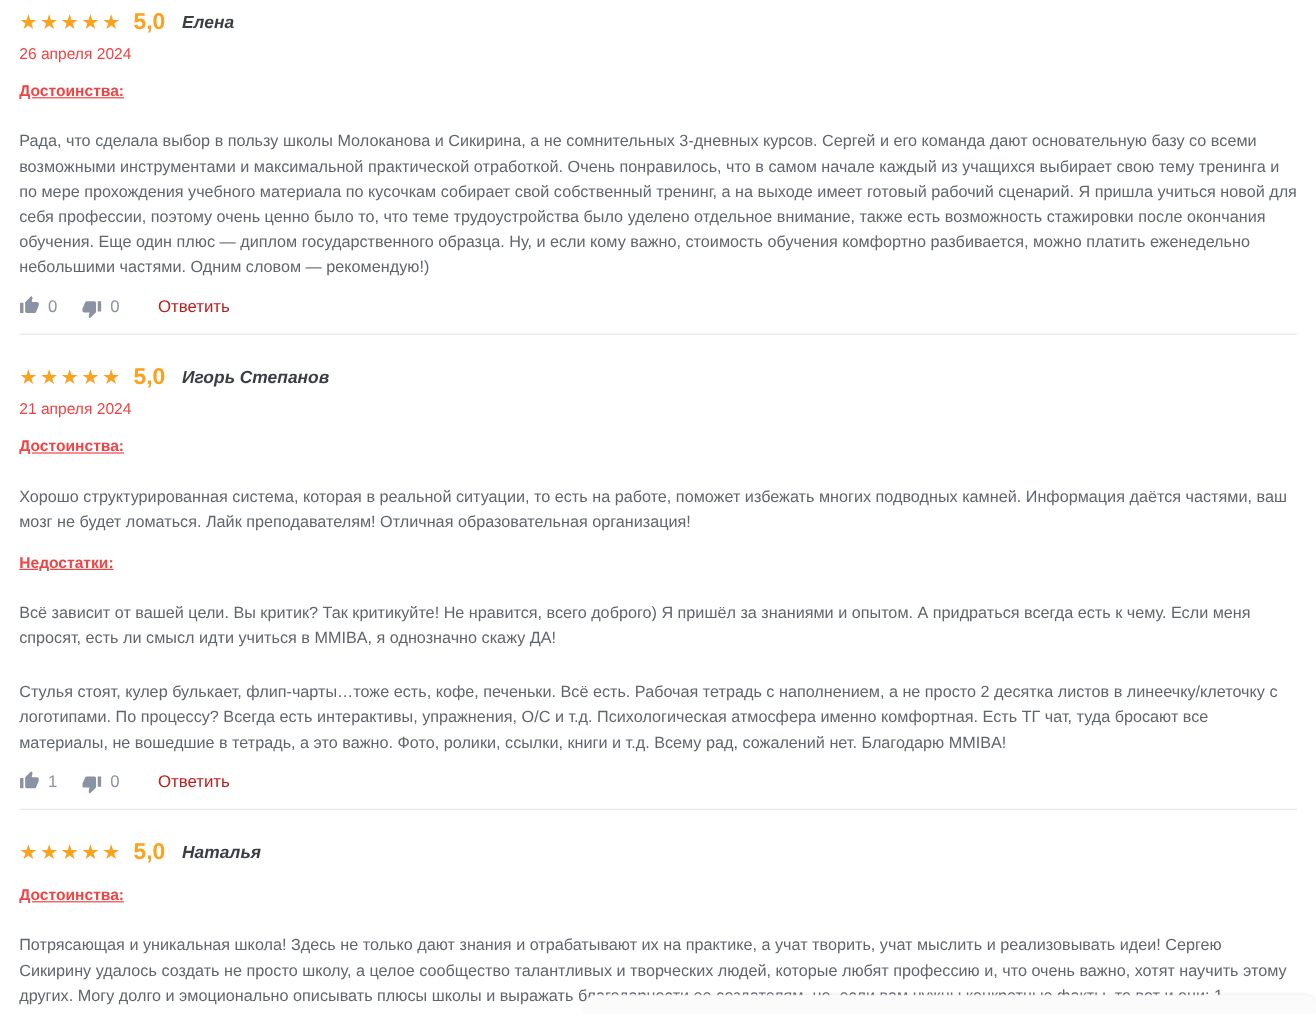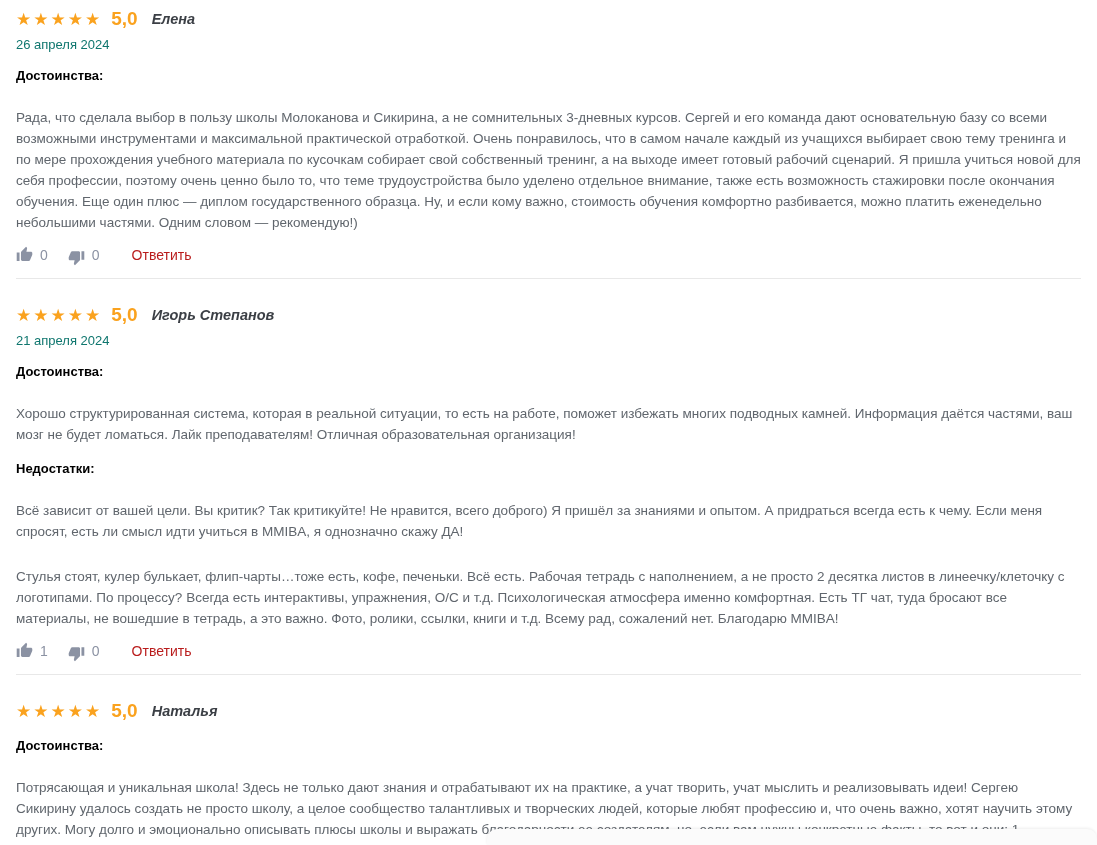--- a/index.html
+++ b/index.html
@@ -16,24 +16,24 @@
     border-bottom: 1px solid #e8e8e8;
     margin-bottom: 25px;
   }
   .review:last-child { border-bottom: none; margin-bottom: 0; }
 
   .review-header { display: flex; align-items: center; }
   .stars { display: inline-flex; color: #faa21e; font-size: 17px; line-height: 1; letter-spacing: 2px; font-family: "DejaVu Sans", sans-serif; }
   .rating { color: #faa21e; font-weight: bold; font-size: 19px; margin-left: 9px; }
   .author { color: #3b3f45; font-weight: bold; font-size: 14.5px; margin-left: 14px; font-style: italic; }
 
-  .date { color: #0f766e; font-size: 13px; margin-top: 7px; }
+  .date { color: #ef4444; font-size: 13px; margin-top: 7px; }
 
   .section { margin-top: 16px; }
-  .section-label { color: #000000; font-weight: bold; font-size: 13px; }
+  .section-label { color: #ef4444; font-weight: bold; font-size: 13px; text-decoration: underline; }
   .section-text { margin-top: 24px; font-size: 13.5px; line-height: 21px; color: #60666d; }
 
   .show-more { margin-top: 2px; font-size: 13.5px; line-height: 21px; cursor: pointer; }
 
   .actions { margin-top: 13px; display: flex; align-items: center; color: #8b92a3; font-size: 14px; }
   .vote { display: inline-flex; align-items: center; cursor: pointer; }
   .vote svg { width: 17px; height: 17px; fill: #8b92a3; }
   .vote .count { margin-left: 7px; }
   .vote.dislike { margin-left: 20px; }
   .vote.dislike svg { position: relative; top: 3px; }

